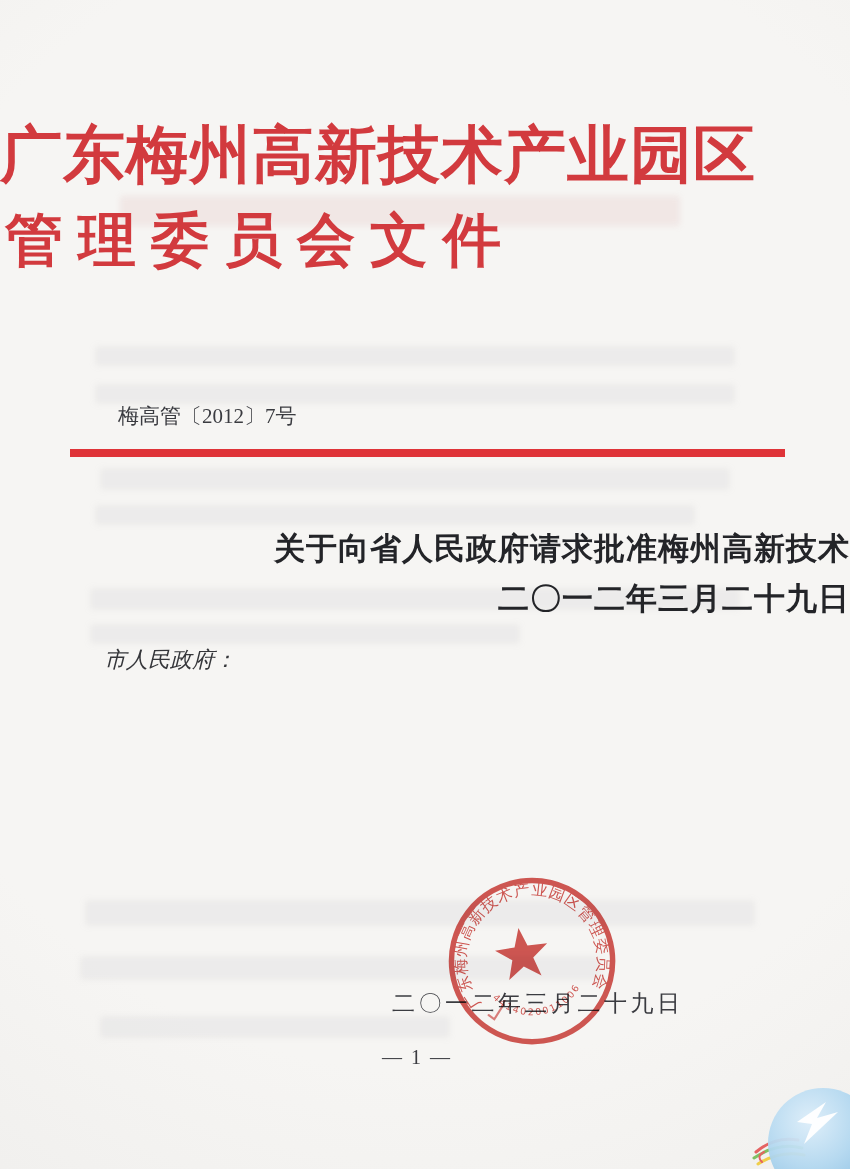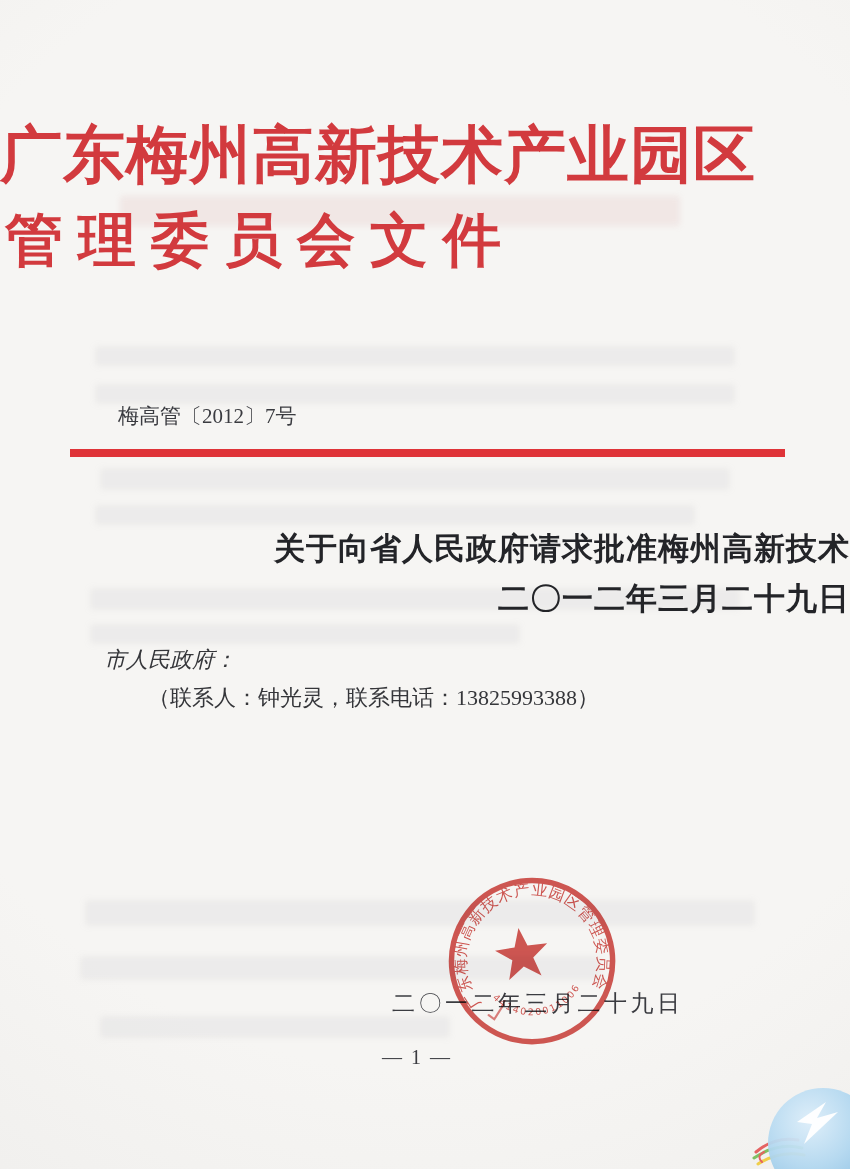--- a/index.html
+++ b/index.html
@@ -105,21 +105,20 @@
 
   <div class="red-rule"></div>
 
   <div class="doc-title">
     <div>关于向省人民政府请求批准梅州高新技术</div>
     <div>二〇一二年三月二十九日</div>
   </div>
 
   <div class="body-block">
     <div class="plain">市人民政府：</div>
-    <div class="para">（联系人：钟光灵，联系电话：13825993388）</div>
   </div>
 
   <div class="issue-date">二〇一二年三月二十九日</div>
 
   <svg class="seal" viewBox="0 0 180 180" xmlns="http://www.w3.org/2000/svg">
     <g transform="rotate(-8 86 85)" fill="none">
       <circle cx="86" cy="85" r="81.5" stroke="#cf423d" stroke-width="5.5"></circle>
       <polygon fill="#cf423d" points="77,50 83.6,68.9 103.6,69.4 87.7,81.5 93.5,100.7 77,89.2 60.5,100.7 66.4,81.5 50.4,69.4 70.4,68.9"></polygon>
       <path id="seal-text-arc" d="M 28 118.5 A 67 67 0 1 1 144 118.5"></path>
       <text font-size="16" letter-spacing="0.8" fill="#cf423d" font-family="Liberation Serif, DejaVu Serif, serif">

